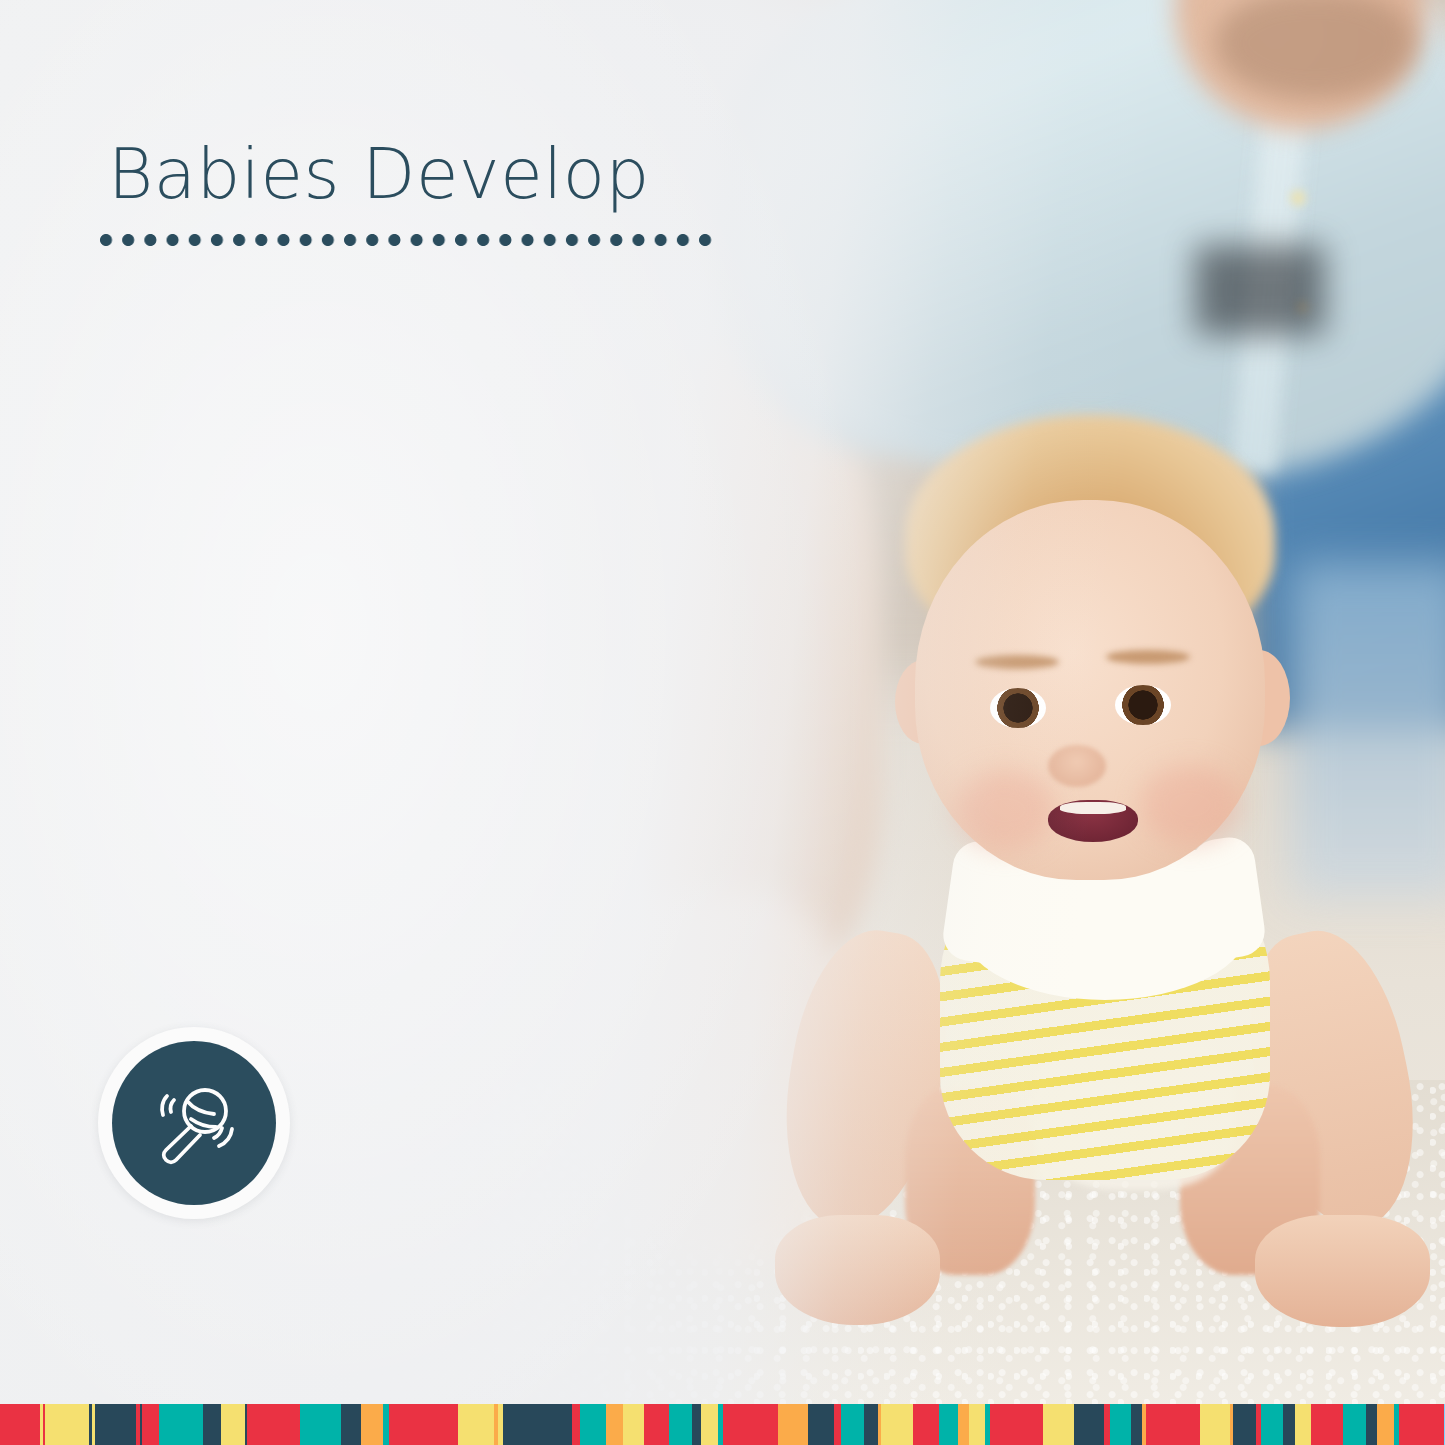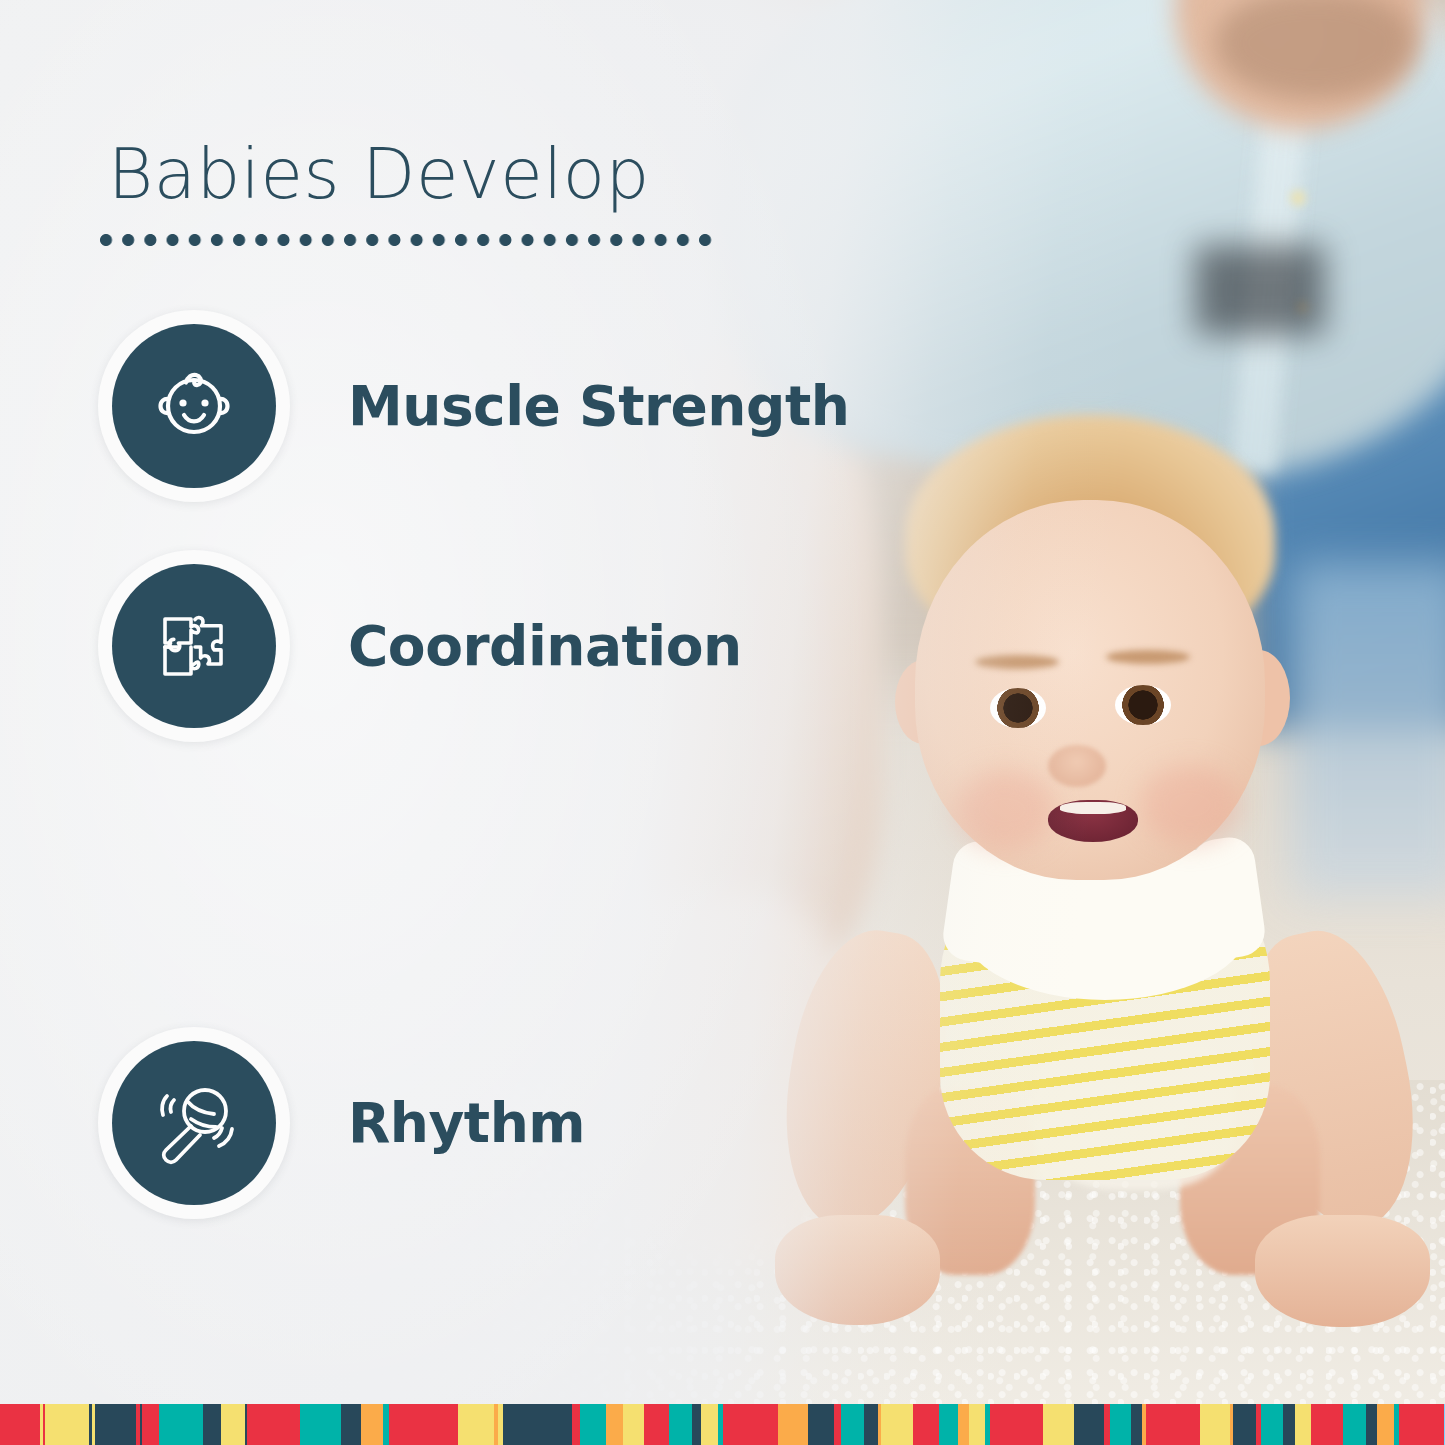--- a/index.html
+++ b/index.html
@@ -222,58 +222,21 @@
   </div>
 
   <div id="veil"></div>
   <div id="veil2"></div>
 
   <div id="content">
 
     <div id="title">Babies Develop</div>
     <div id="dots"></div>
 
-    <div class="row" style="top:310px;left:98px;">
-      <div class="badge">
-        <div class="badge-inner">
-          <svg width="104" height="104" viewBox="0 0 104 104">
-            <g fill="none" stroke="#fdfdfd" stroke-width="4.2" stroke-linecap="round" stroke-linejoin="round">
-              <path d="M26 52c0-15 11.6-26 26-26s26 11 26 26-11.6 26-26 26S26 67 26 52z"></path>
-              <path d="M26.5 45c-4.6-.6-8 2.3-8 7s3.4 7.6 8 7"></path>
-              <path d="M77.5 45c4.6-.6 8 2.3 8 7s-3.4 7.6-8 7"></path>
-              <path d="M44 28.5c1.5-5.5 6-8.5 10-7.5 4.2 1 6 5.2 4.2 8.2-1.5 2.6-5 2.7-6-.2"></path>
-              <path d="M42 61c2.6 4.4 6 6.4 10 6.4s7.4-2 10-6.4"></path>
-              <circle cx="41" cy="49" r="3.6" fill="#fdfdfd" stroke="none"></circle>
-              <circle cx="63" cy="49" r="3.6" fill="#fdfdfd" stroke="none"></circle>
-            </g>
-          </svg>
-        </div>
-      </div>
-      <div class="row-label">Muscle Strength</div>
-    </div>
-
-    <div class="row" style="top:550px;left:98px;">
-      <div class="badge">
-        <div class="badge-inner">
-          <svg width="104" height="104" viewBox="0 0 104 104">
-            <g fill="none" stroke="#fdfdfd" stroke-width="3.6" stroke-linecap="round" stroke-linejoin="round">
-
-              <path d="M23 25h26v8c2.8-2.6 7.6-1.2 7.6 3.2S51.8 38.8 49 36.2V49H36.4c2.6 2.8 1.2 7.6-3.2 7.6S26 51.8 28.6 49H23z"></path>
-
-              <path d="M53 25.5c2.8-3.4 8-2.2 8 2.4 0 1.6-.6 2.8-1.6 3.8H79v16.8c-3.4-2.8-8.4-1.2-8.4 3.4 0 1.6.6 3 1.6 4H79V70h-13c2.8-3 1.4-8.2-3.2-8.2-1.8 0-3.2.8-4.2 2V53h-5.5"></path>
-
-              <path d="M23 53h5.6c-2.6-2.8-1.2-7.6 3.2-7.6"></path>
-              <path d="M23 53v27h26v-6.6c3 2.6 7.8 1.2 7.8-3.4S51.9 70 49 72.6V53"></path>
-              <path d="M23 53h13"></path>
-            </g>
-          </svg>
-        </div>
-      </div>
-      <div class="row-label">Coordination</div>
-    </div>
+
 
 
     <div class="row" style="top:1027px;left:98px;">
       <div class="badge">
         <div class="badge-inner">
           <svg width="106" height="106" viewBox="0 0 106 106">
             <g fill="none" stroke="#fdfdfd" stroke-width="3.8" stroke-linecap="round" stroke-linejoin="round">
               <circle cx="64" cy="41" r="21"></circle>
               <path d="M46 31c6 7 16 12 27 13"></path>
               <path d="M50 49c7 5 16 8 25 8"></path>
@@ -282,21 +245,20 @@
 
               <path d="M33 30c-3 3-4 8-3 12"></path>
               <path d="M26 26c-5 5-6 13-4 19"></path>
 
               <path d="M73 68c4-2 7-6 8-10"></path>
               <path d="M78 76c7-3 12-9 13-17"></path>
             </g>
           </svg>
         </div>
       </div>
-      <div class="row-label">Rhythm</div>
     </div>
 
   </div>
 
   <div id="stripes">
       <i style="background: rgb(234, 50, 67); width: 40.0081px;"></i>
       <i style="background: rgb(245, 224, 112); width: 3.13789px;"></i>
       <i style="background: rgb(234, 50, 67); width: 2.35342px;"></i>
       <i style="background: rgb(245, 224, 112); width: 43.9305px;"></i>
       <i style="background: rgb(40, 72, 90); width: 2.35342px;"></i>

